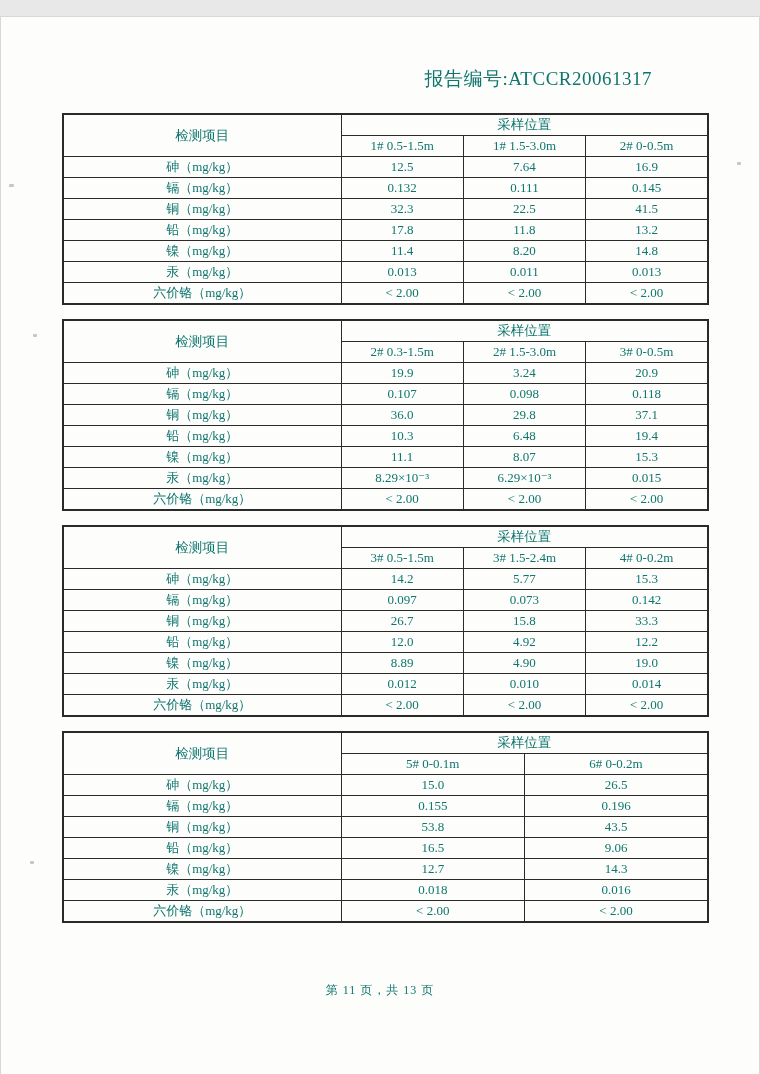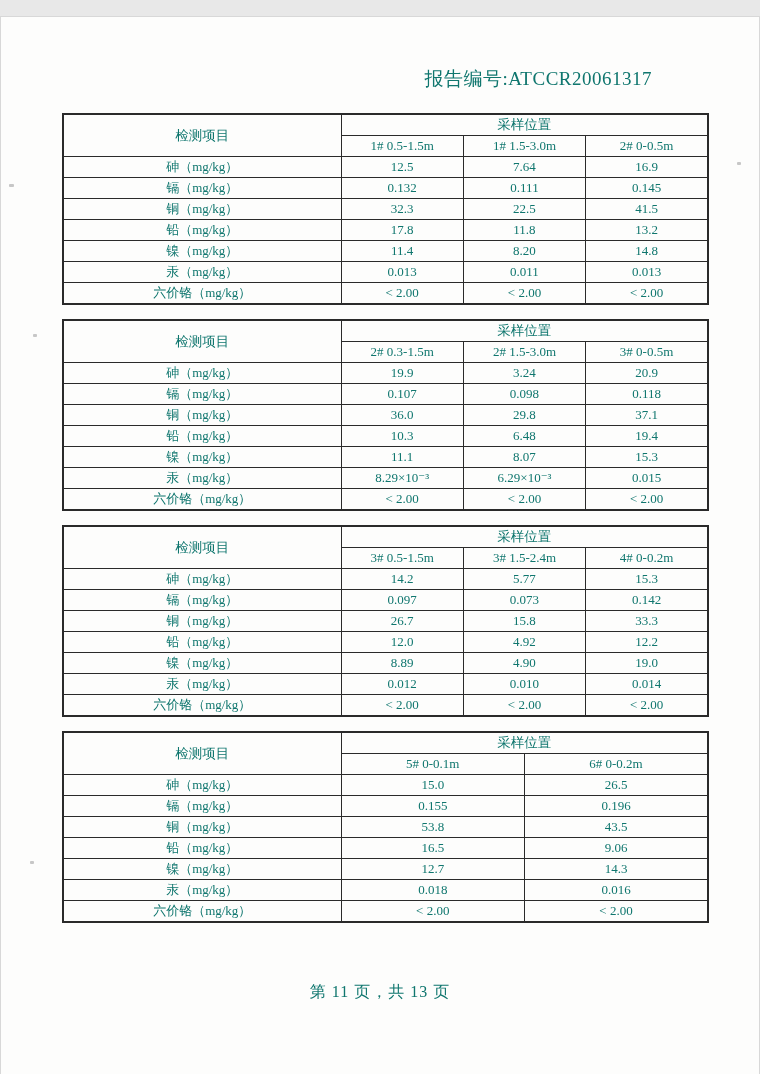--- a/index.html
+++ b/index.html
@@ -53,21 +53,21 @@
   }
   table.report-table td.hdr {
     font-size: 13.5px;
   }
   .page-footer {
     position: absolute;
     top: 966px;
     left: 0;
     width: 760px;
     text-align: center;
-    font-size: 16px;
+    font-size: 12px;
     letter-spacing: 1px;
   }
   .scan-speck {
     position: absolute;
     background: #9a9a9a;
     opacity: 0.55;
     border-radius: 1px;
   }
   .speck-1 { left: 9px;  top: 168px; width: 5px; height: 3px; }
   .speck-2 { left: 33px; top: 318px; width: 4px; height: 3px; }

